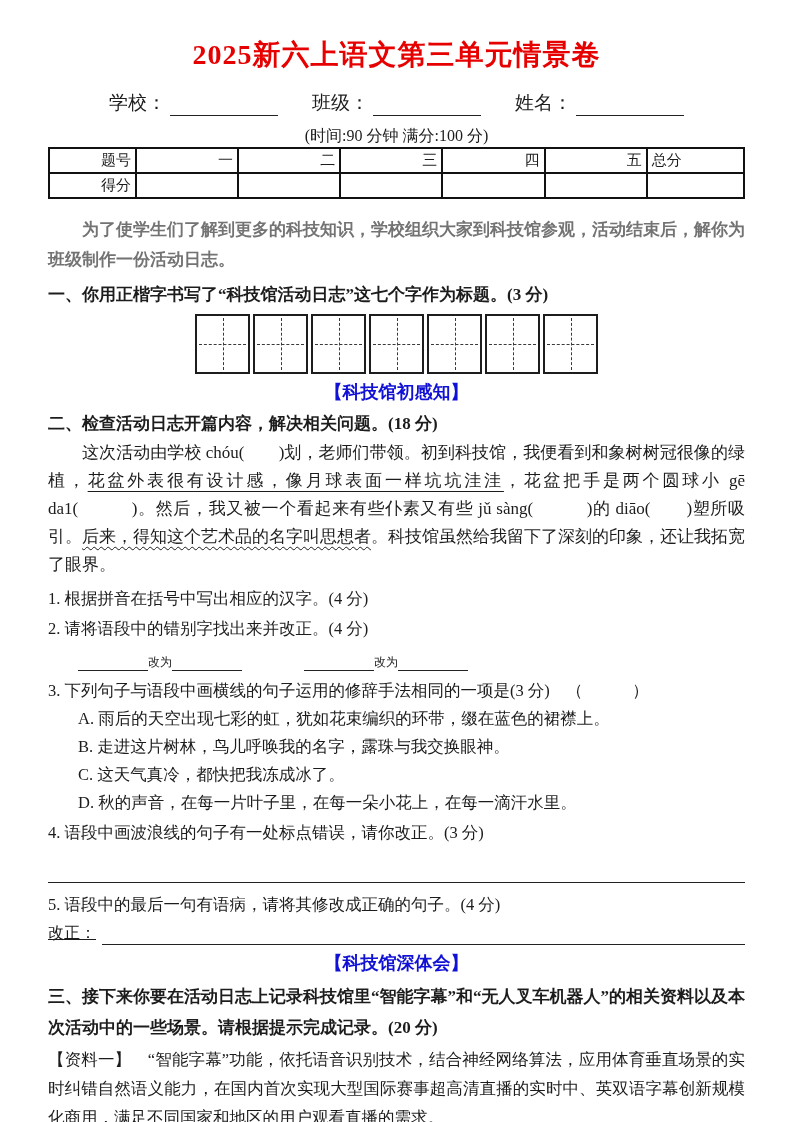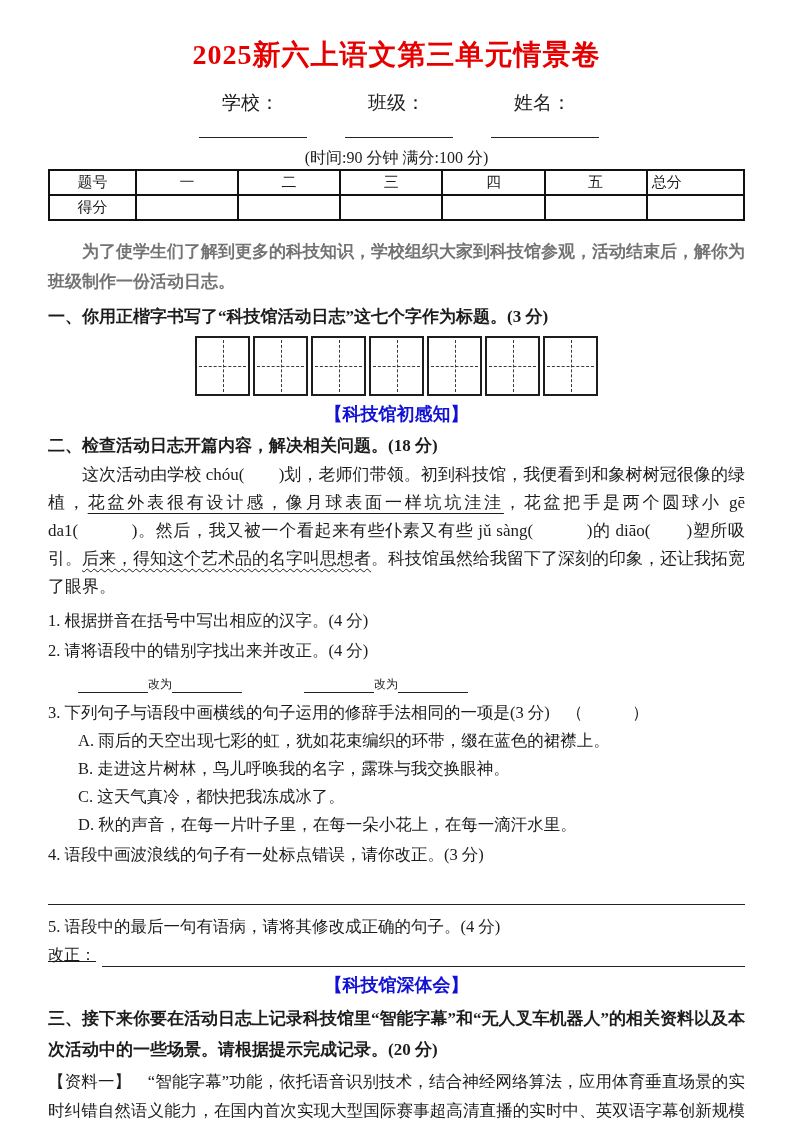--- a/index.html
+++ b/index.html
@@ -23,21 +23,21 @@
     letter-spacing: 1px;
     margin-bottom: 16px;
   }
   .info-row {
     display: flex;
     justify-content: center;
     gap: 34px;
     font-size: 19px;
     margin-bottom: 10px;
   }
-  .info-item { display: flex; align-items: center; flex-direction: column; }
+  .info-item { display: flex; align-items: flex-end; }
   .info-blank {
     display: inline-block;
     width: 108px;
     height: 22px;
     border-bottom: 1.6px solid #222;
     margin-left: 4px;
   }
   .meta-line {
     text-align: center;
     font-size: 16px;
@@ -46,21 +46,21 @@
   
   table.score {
     width: 100%;
     border-collapse: collapse;
     font-size: 15px;
     margin-bottom: 16px;
   }
   table.score td {
     border: 2px solid #111;
     height: 25px;
-    text-align: center;
+    text-align: right;
     padding: 1px 4px;
   }
   table.score td.col-qn   { width: 12.5%; }
   table.score td.col-num  { width: 14.7%; }
   table.score td.col-tot  { width: 14.0%; text-align: left; }
 
   
   .intro {
     color: #737373;
     font-weight: 700;

